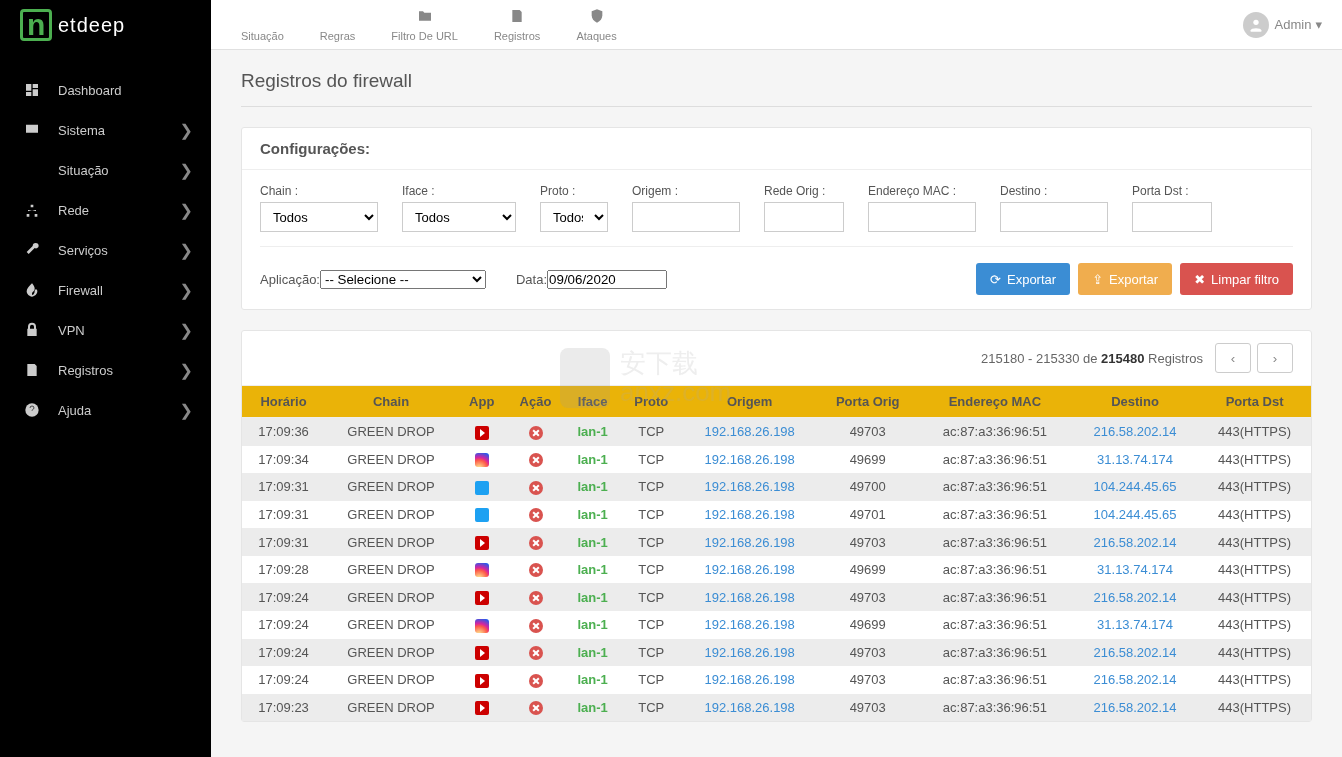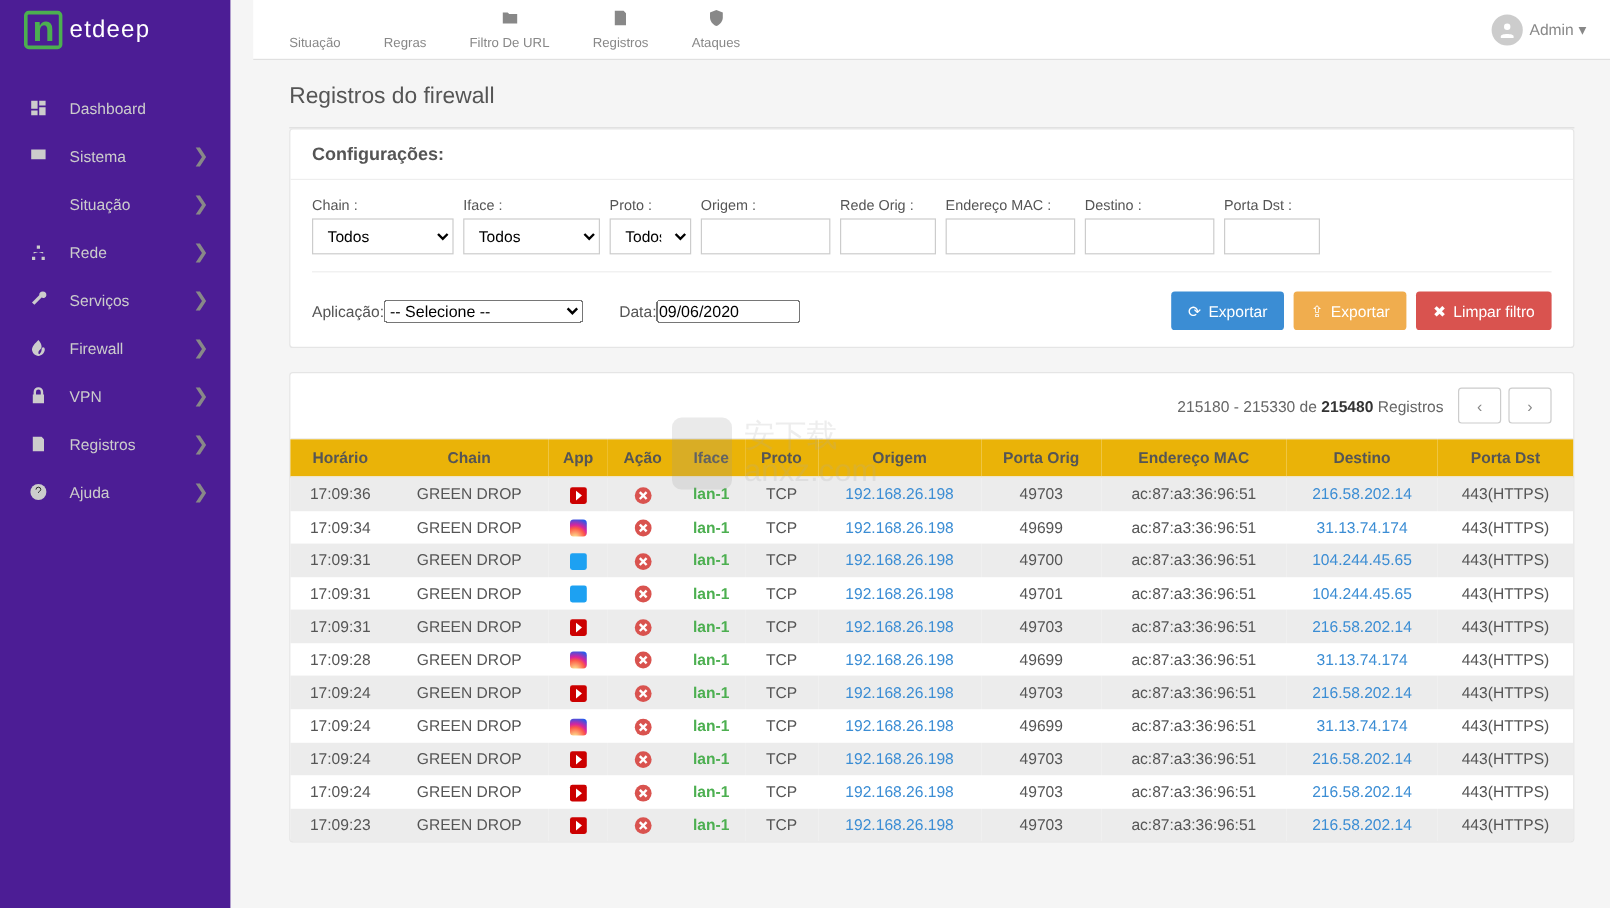--- a/index.html
+++ b/index.html
@@ -1,42 +1,42 @@
 <!DOCTYPE html>
 <html><head>
 <meta charset="utf-8">
 <style>
 * { box-sizing: border-box; margin: 0; padding: 0; }
 body { font-family: Arial, sans-serif; font-size: 13px; color: #555; background: #f5f5f5; width: 1342px; height: 757px; overflow: hidden; }
 
-.sidebar { position: absolute; left: 0; top: 0; width: 192px; height: 757px; background: #4c1d95; color: #9e9e9e; }
+.sidebar { position: absolute; left: 0; top: 0; width: 211px; height: 757px; background: #000000; color: #9e9e9e; }
 .logo { height: 50px; display: flex; align-items: center; padding: 0 20px; }
 .logo-mark { width: 32px; height: 32px; border: 3px solid #4caf50; border-radius: 4px; position: relative; margin-right: 6px; }
 .logo-mark::before { content: 'n'; position: absolute; top: -4px; left: 4px; font-size: 30px; font-weight: bold; color: #4caf50; }
 .logo-text { color: #fff; font-size: 20px; font-weight: 300; letter-spacing: 1px; }
 .sidebar-menu { list-style: none; padding-top: 20px; }
 .sidebar-item { display: flex; align-items: center; height: 40px; padding: 0 24px; color: #ccc; cursor: pointer; position: relative; }
 .sidebar-item .icon { width: 20px; margin-right: 14px; display: inline-flex; }
 .sidebar-item .caret { position: absolute; right: 18px; font-size: 16px; color: #888; }
 
 .topbar { position: absolute; left: 211px; top: 0; right: 0; height: 50px; background: #fff; border-bottom: 1px solid #e0e0e0; display: flex; align-items: center; }
 .top-item { display: flex; flex-direction: column; align-items: center; justify-content: center; padding: 0 18px; cursor: pointer; color: #888; }
 .top-item .icon { font-size: 16px; }
 .top-item-label { font-size: 11px; margin-top: 2px; }
 .top-user { margin-left: auto; margin-right: 20px; display: flex; align-items: center; color: #888; cursor: pointer; }
 .top-user .avatar { width: 26px; height: 26px; border-radius: 50%; background: #ccc; margin-right: 6px; display: inline-flex; align-items: center; justify-content: center; color: #fff; }
 
 .main { position: absolute; left: 211px; top: 50px; right: 0; bottom: 0; overflow: auto; padding: 20px 30px; }
-.page-title { font-size: 19px; font-weight: normal; color: #555; padding-bottom: 14px; border-bottom: 1px solid #ddd; }
+.page-title { font-size: 19px; font-weight: normal; color: #555; padding-bottom: 14px; border-bottom: 1px solid #ddd; margin-bottom: 20px; }
 
 .panel { background: #fff; border: 1px solid #e5e5e5; border-radius: 3px; margin-bottom: 20px; }
 .panel-heading { padding: 12px 18px; font-size: 15px; font-weight: bold; color: #555; border-bottom: 1px solid #eee; }
 .panel-body { padding: 14px 18px; }
 
-.filter-row { display: flex; gap: 8px; align-items: flex-end; flex-wrap: wrap; margin-bottom: 14px; }
+.filter-row { display: flex; gap: 24px; align-items: flex-end; flex-wrap: wrap; margin-bottom: 14px; }
 .filter-group { display: flex; flex-direction: column; }
 .filter-group label { font-size: 12px; color: #555; margin-bottom: 4px; }
 .filter-group select, .filter-group input[type="text"] { height: 30px; padding: 0 8px; border: 1px solid #ccc; background: #fff; font-size: 13px; }
 .w-chain { width: 118px; } .w-iface { width: 114px; } .w-proto { width: 68px; }
 .w-origem { width: 108px; } .w-porta { width: 80px; } .w-mac { width: 108px; }
 .w-destino { width: 108px; } .w-portadst { width: 80px; }
 .w-app { width: 166px; } .w-data { width: 120px; }
 
 .action-row { display: flex; align-items: center; border-top: 1px solid #eee; padding-top: 16px; }
 .action-row .left { display: flex; align-items: center; }

